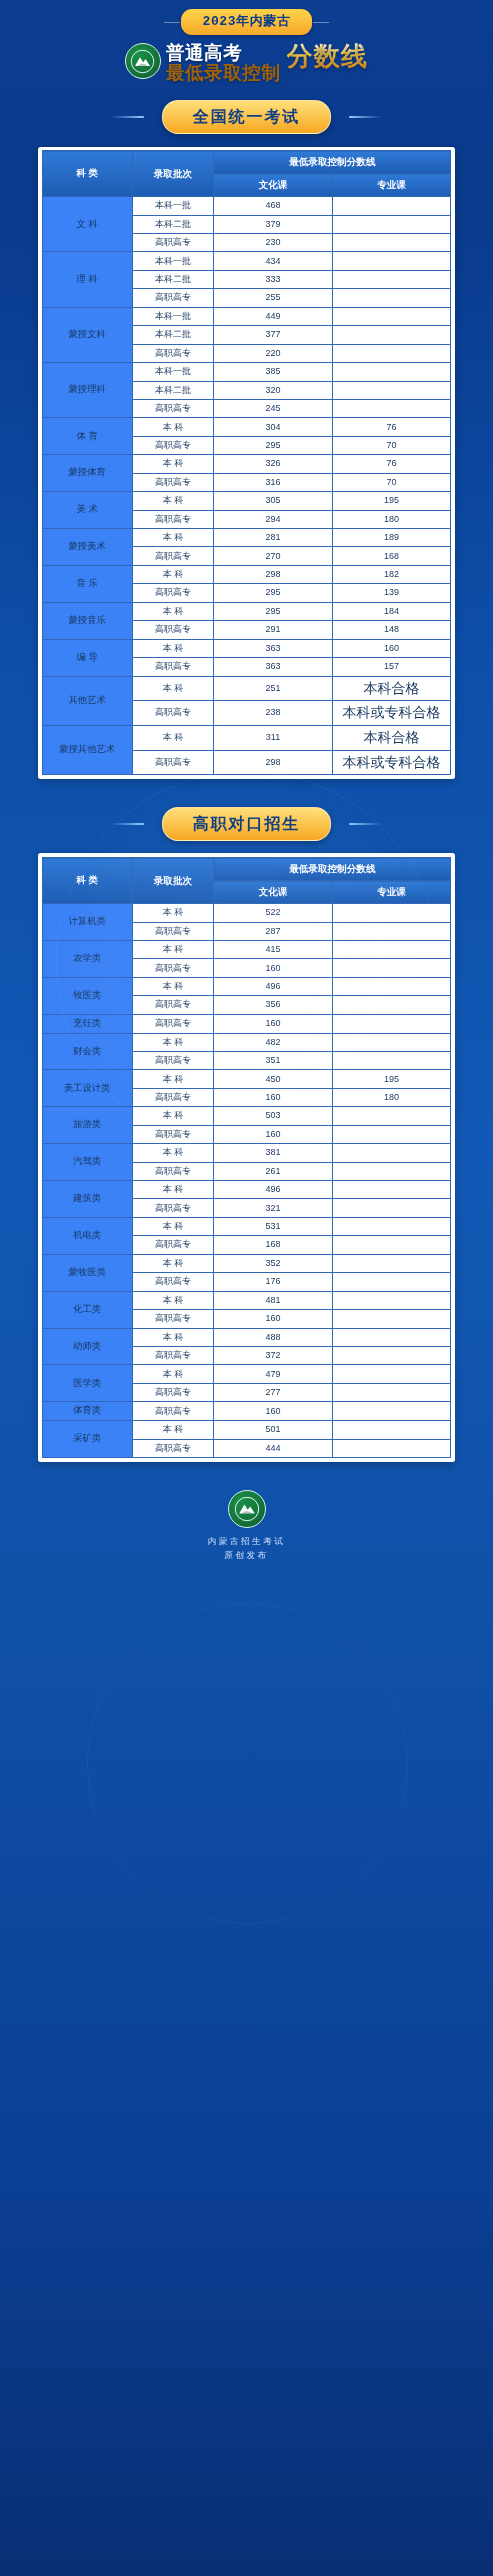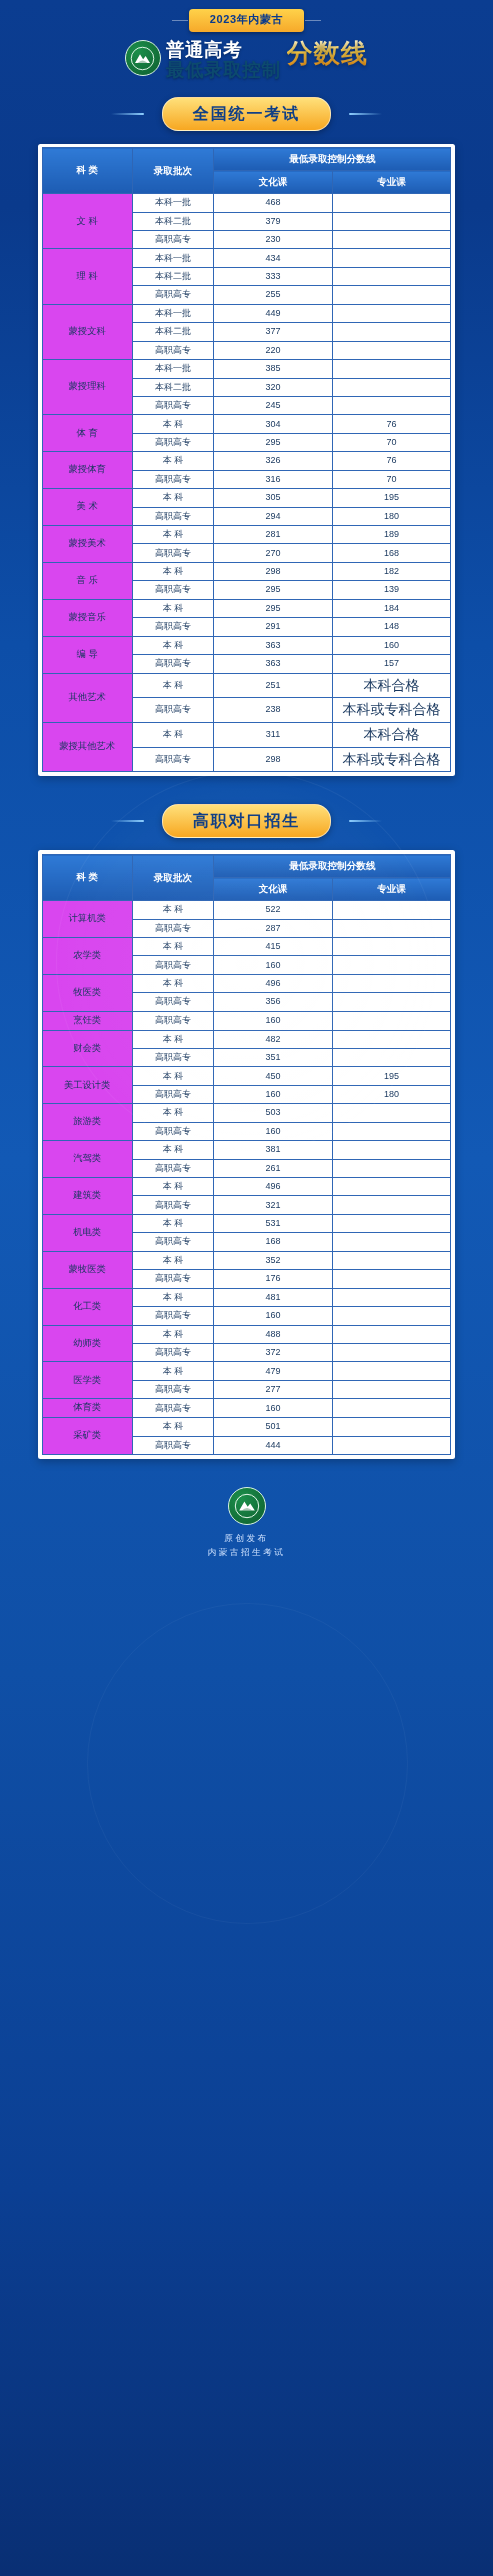--- a/index.html
+++ b/index.html
@@ -46,26 +46,27 @@
   
   .year-ribbon-wrap {
     text-align: center;
     padding-top: 8.6px;
   }
   .year-ribbon {
     display: inline-block;
     position: relative;
     background: linear-gradient(180deg, #ffd24a 0%, #f6a92a 100%);
     color: #0a3a8c;
-    font-size: 11px;
+    font-size: 13px;
     font-weight: bold;
     letter-spacing: 0.6px;
     padding: 3.7px 21px 4.3px 21px;
-    border-radius: 4px;
+    border-radius: 11px;
     box-shadow: 0 1.2px 3.7px rgba(0,0,0,0.3);
+    font-family: Liberation Mono, monospace;
   }
   .year-ribbon::before, .year-ribbon::after {
     content: "";
     position: absolute;
     top: 50%;
     width: 16px; height: 1.2px;
     background: rgba(255,255,255,0.4);
   }
   .year-ribbon::before { left: -17.3px; }
   .year-ribbon::after { right: -17.3px; }
@@ -90,21 +91,21 @@
   .logo-badge svg { width: 25px; height: 25px; }
   .title-left {
     text-align: left;
     line-height: 1.05;
   }
   .title-left .l1 {
     font-size: 18.5px; font-weight: bold; color: #ffffff; letter-spacing: 0.6px;
     text-shadow: 0 1.2px 2.5px rgba(0,0,0,0.35);
   }
   .title-left .l2 {
-    font-size: 18.5px; font-weight: bold; color: #0c4a6e; letter-spacing: 0.6px;
+    font-size: 18.5px; font-weight: bold; color: #a16207; letter-spacing: 0.6px;
     text-shadow: 0 1.2px 2.5px rgba(0,0,0,0.35);
   }
   .title-big {
     font-size: 26px;
     font-weight: bold;
     margin-left: 6px;
     background: linear-gradient(180deg, #fff7cf 0%, #ffd24a 45%, #f0981c 100%);
     -webkit-background-clip: text;
     background-clip: text;
     color: transparent;
@@ -184,21 +185,21 @@
     padding: 5px 1.2px;
     border-color: #2f66b5;
   }
   .col-cat { width: 22%; font-size: 9.3px; }
   .col-batch { width: 20%; }
   .col-wen { width: 29%; }
   .col-zhuan { width: 29%; }
   td.cat {
     font-size: 9.3px;
     font-weight: normal;
-    background: #d946ef;
+    background: #3b82f6;
   }
   tbody tr td { background: #ffffff; }
   .small { font-size: 14px; }
 
   
   .footer {
     margin-top: 28px;
     text-align: center;
     padding-bottom: 16px;
   }
@@ -623,17 +624,17 @@
   </div>
 
   <div class="footer">
     <div class="footer-badge">
       <svg viewBox="0 0 40 40" aria-hidden="true">
         <circle cx="20" cy="20" r="18" fill="none" stroke="#e9fbef" stroke-width="1.5"></circle>
         <path d="M8 27 L16 13 L21 21 L25 16 L32 27 Z" fill="#ffffff"></path>
         <path d="M12 27 Q20 19 28 27 Z" fill="#0e5e30" opacity="0.35"></path>
       </svg>
     </div>
+    <div class="footer-line">内蒙古招生考试</div>
     <div class="footer-line">原创发布</div>
-    <div class="footer-line">内蒙古招生考试</div>
   </div>
 </div>
 
 
 </body></html>

